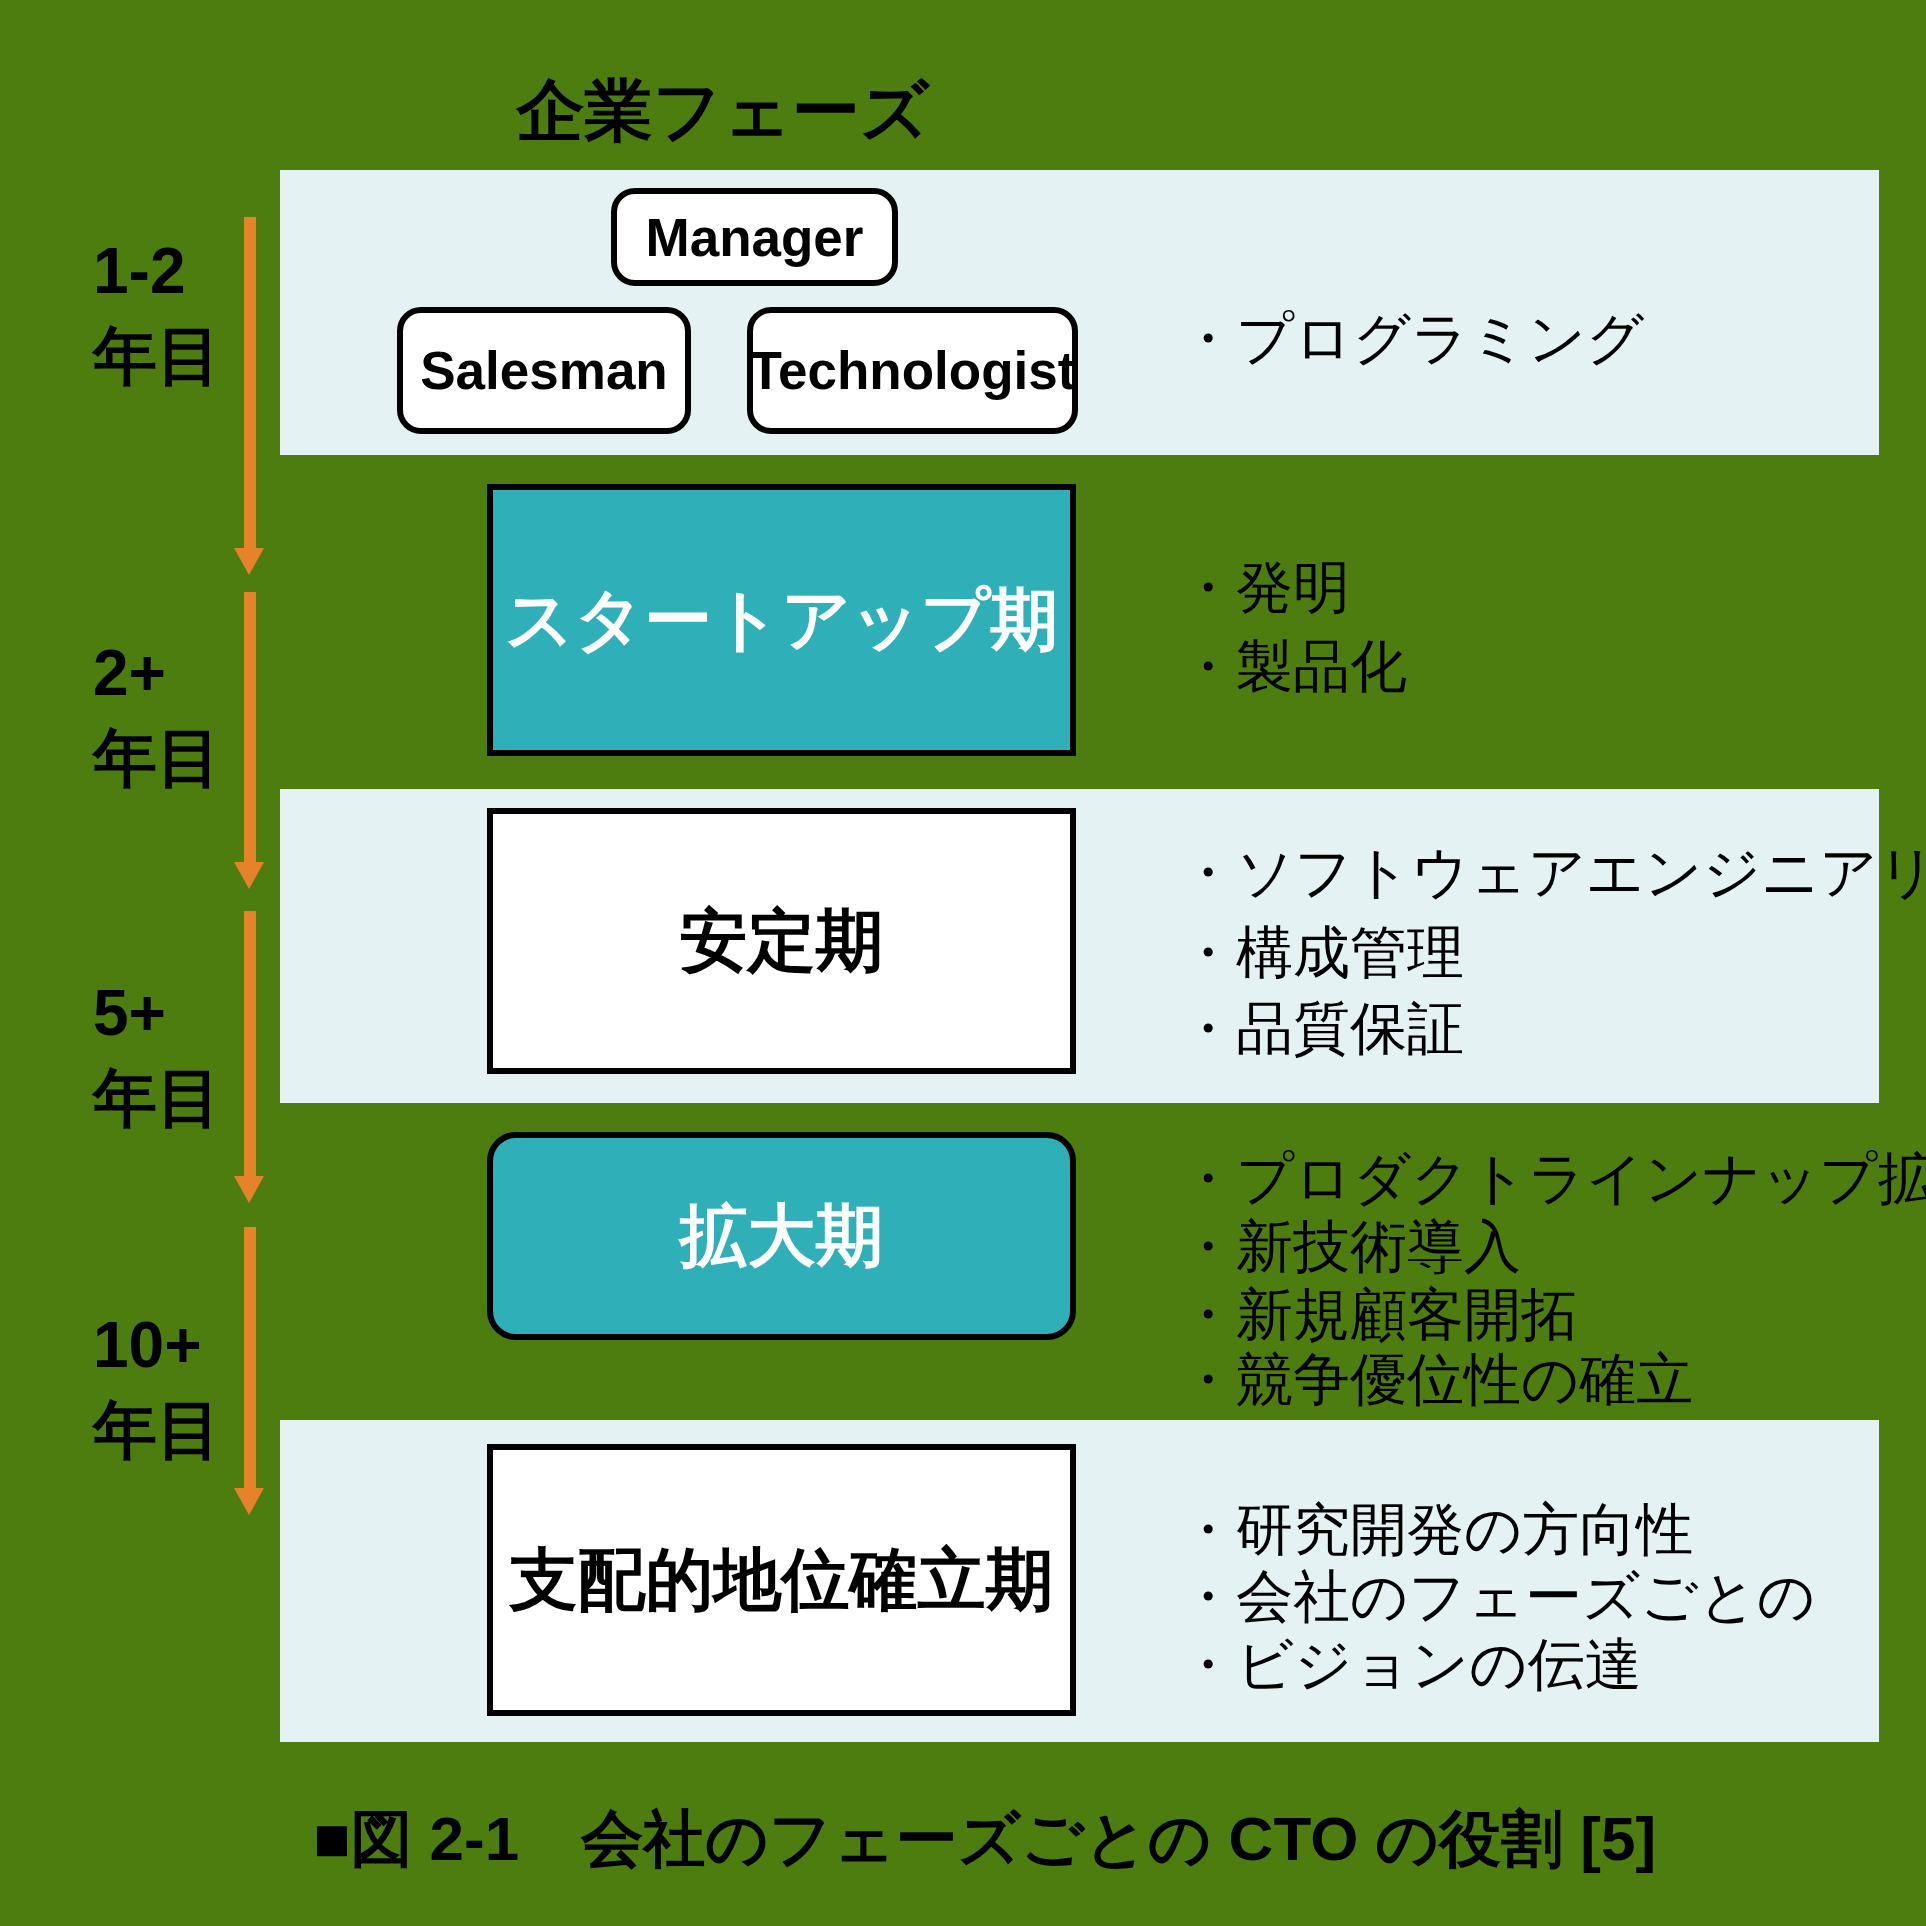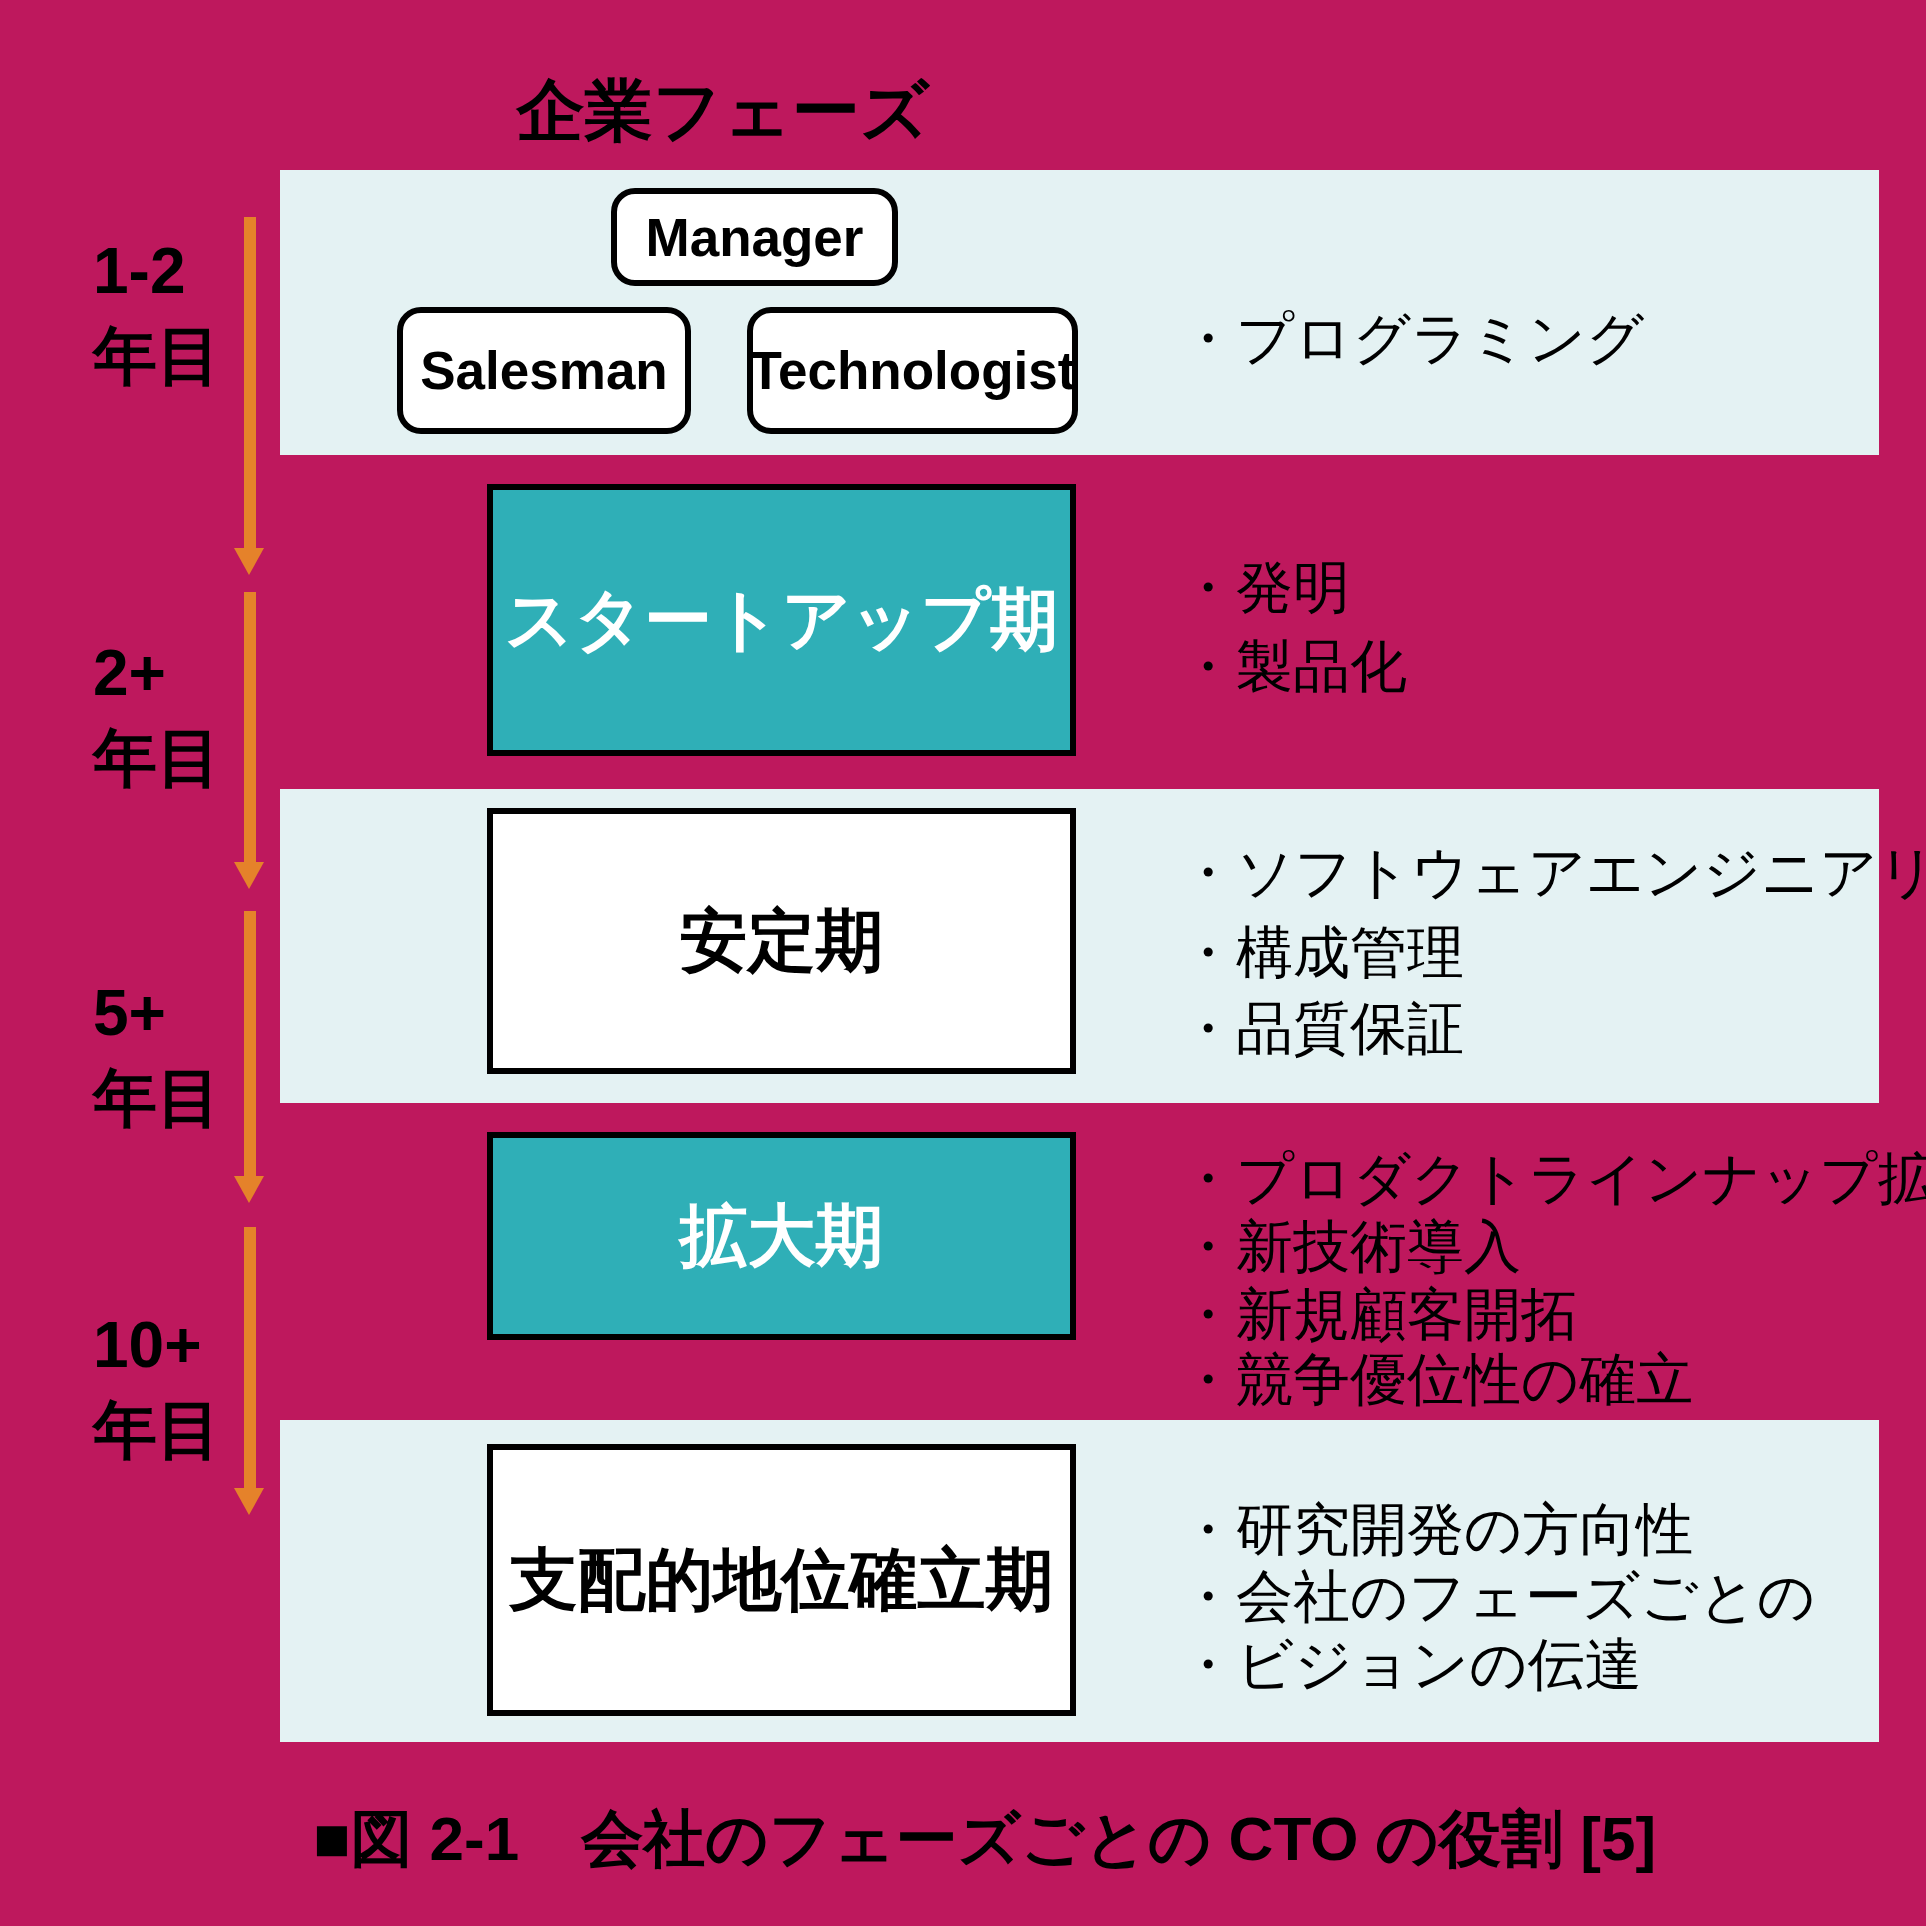--- a/index.html
+++ b/index.html
@@ -1,17 +1,17 @@
 <!DOCTYPE html>
 <html style="font-size:9px"><head>
 <meta charset="utf-8">
 <style>
   html, body { margin: 0; padding: 0; background: #ffffff; }
   body { width: 1926px; height: 1926px; font-family: "Liberation Sans", sans-serif; }
-  .page { position: relative; width: 1926px; height: 1926px; background: #be185d; overflow: hidden; }
+  .page { position: relative; width: 1926px; height: 1926px; background: #4d7c0f; overflow: hidden; }
 
   .header-label {
     position: absolute; top: 68px; height: 85px;
     font-size: 68px; font-weight: 600; color: #000;
     text-align: center; white-space: nowrap; line-height: 85px;
   }
   .header-left  { left: 426px;  width: 594px; }
   .header-right { left: 1142px; width: 594px; }
 
   .band { position: absolute; left: 280px; width: 1599px; background: #E4F2F3; }
@@ -45,21 +45,21 @@
   .phase-box {
     position: absolute; left: 487px; width: 589px;
     border: 6.8px solid #000000; box-sizing: border-box;
     display: flex; align-items: center; justify-content: center;
     font-size: 68px; font-weight: 600; white-space: nowrap;
   }
   .phase-teal  { background: #2FAFB7; color: #ffffff; }
   .phase-white { background: #ffffff; color: #000000; }
   .phase-startup   { top: 484px;  height: 272px; }
   .phase-stable    { top: 808px; height: 266px; }
-  .phase-expansion { top: 1132px; height: 208px; }
+  .phase-expansion { top: 1132px; height: 208px; border-radius: 29px; }
   .phase-dominant  { top: 1444px; height: 272px; }
 
   .bullet {
     position: absolute; left: 1179px;
     font-size: 57px; color: #000; white-space: nowrap; line-height: 62px; margin-top: 11px;
   }
 
   .caption {
     position: absolute; left: 280px; top: 1797px; width: 1409px;
     font-size: 62px; font-weight: 600; color: #000;

